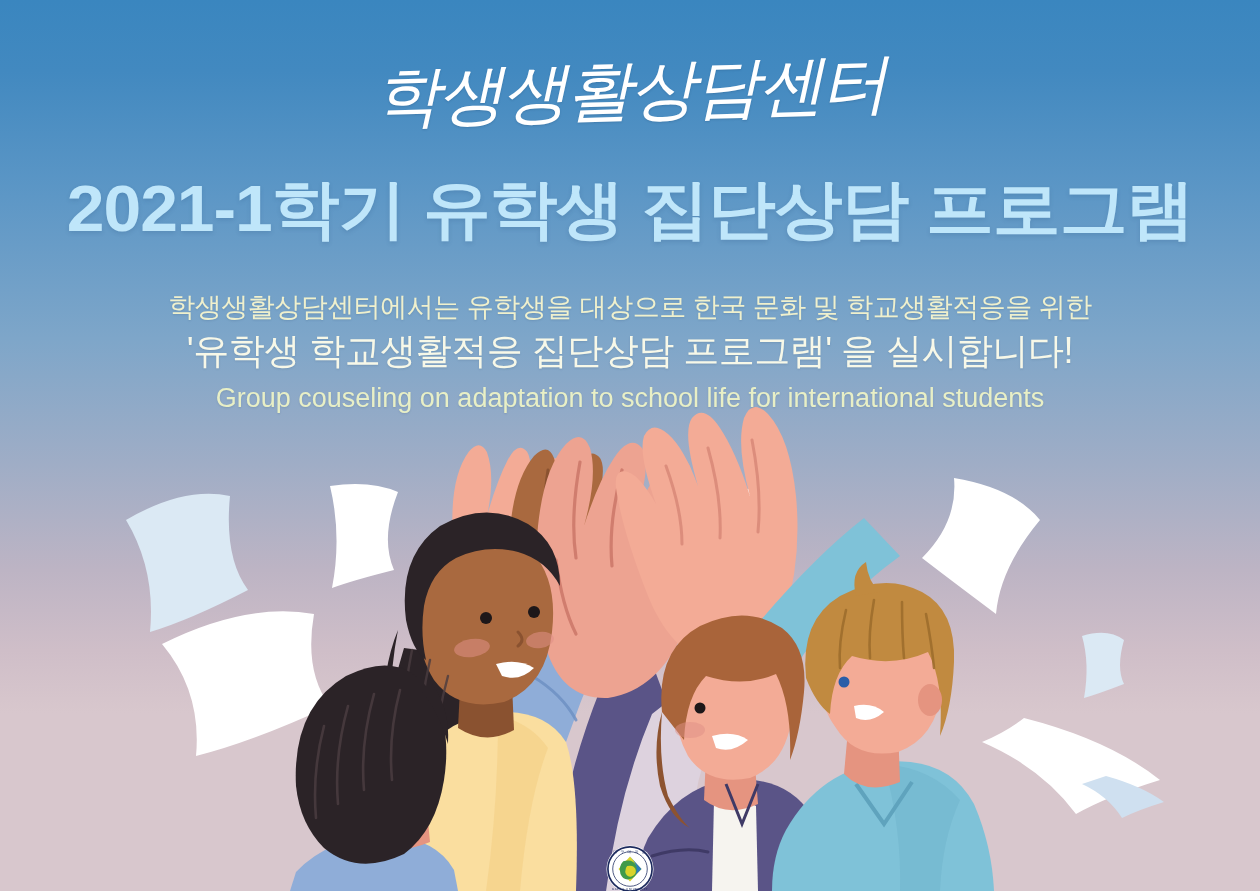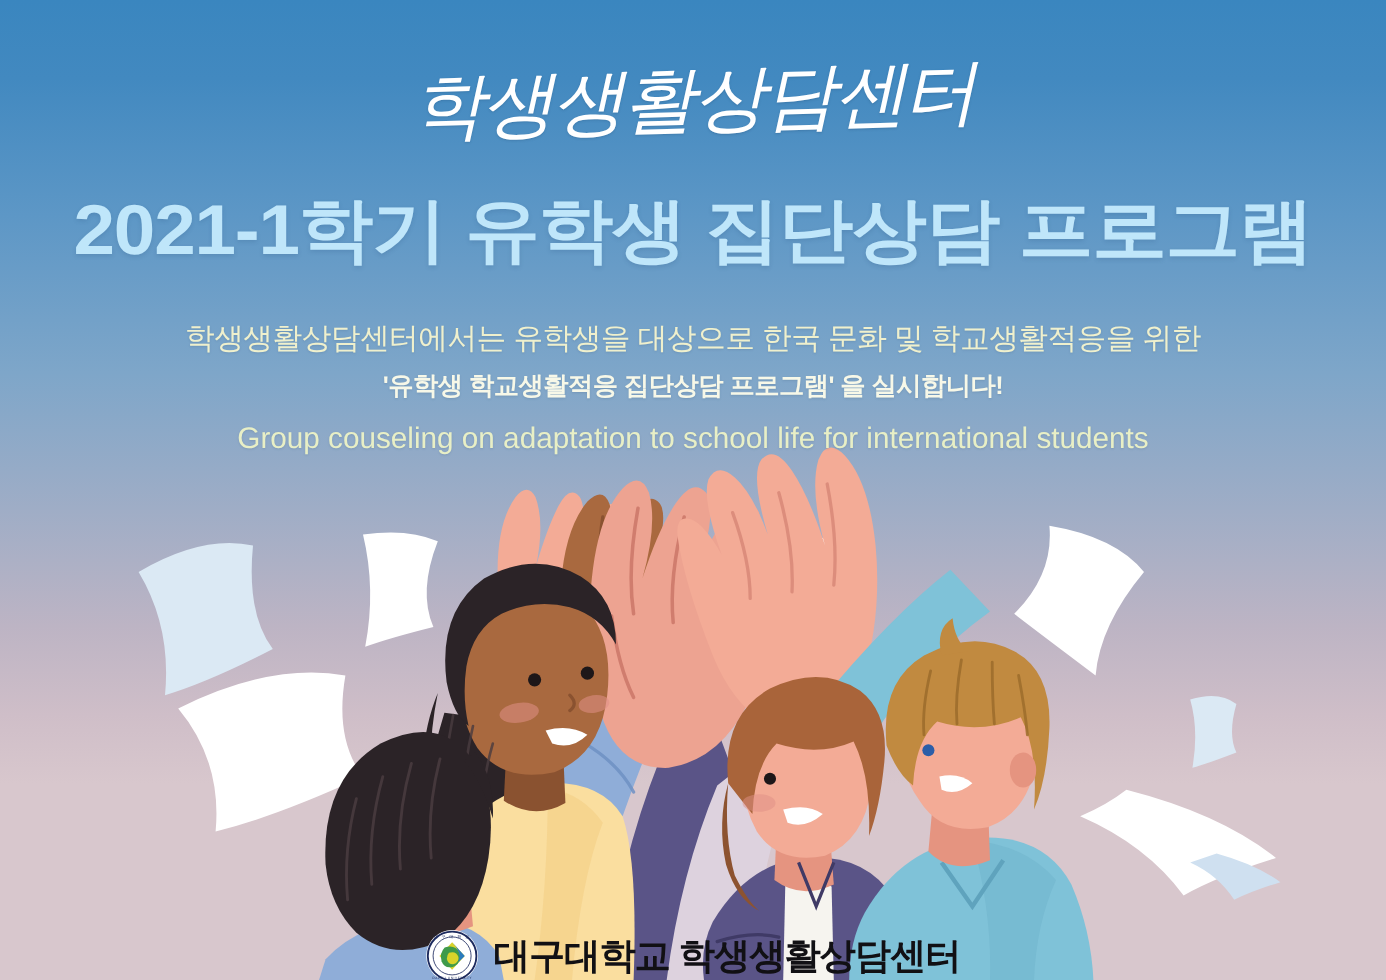--- a/index.html
+++ b/index.html
@@ -63,23 +63,23 @@
     text-align:center;
   }
   .body-line{
     font-size:27px;
     line-height:43px;
     color:#eff0cd;
     letter-spacing:-0.5px;
     text-shadow:0 1px 2px rgba(50,80,110,.18);
   }
   .body-line.strong{
-    font-weight:700;
+    font-weight:400;
     color:#f7f8e8;
-    font-size:23px;
+    font-size:36px;
   }
   .body-line.en{
     color:#e8efc6;
     font-size:27px;
     letter-spacing:0px;
     margin-top:5px;
     text-align:center;
   }
 
   
@@ -271,17 +271,16 @@
           <path d="M50 22 L76 50 L50 78 L24 50 Z" fill="#2b7bbd" opacity="0"></path>
           <path d="M50 24 L74 50 L50 76 L26 50 Z" fill="#d9d32a"></path>
           <path d="M50 24 L74 50 L50 76 Q36 62 38 48 Q40 32 50 24 Z" fill="#3f9a4a" opacity="0"></path>
           <path d="M36 34 Q56 28 64 44 Q70 60 54 70 Q36 76 30 60 Q26 44 36 34 Z" fill="#3f9a4a"></path>
           <path d="M44 44 Q58 40 62 52 Q64 62 52 66 Q42 66 40 56 Q40 48 44 44 Z" fill="#d9d32a"></path>
           <path d="M50 24 L74 50 L62 62 Q70 44 50 24 Z" fill="#2b7bbd"></path>
           <text x="50" y="17" font-size="7.5" font-family="DejaVu Sans, sans-serif" fill="#1c2a5e" text-anchor="middle" letter-spacing="2.5">대 구 대 학 교</text>
           <text x="50" y="93" font-size="6" font-family="DejaVu Sans, sans-serif" fill="#1c2a5e" text-anchor="middle" letter-spacing="1">DAEGU UNIVERSITY</text>
         </svg>
       </span>
-      <span class="footer-text">대구대학교 학생생활상담센터</span>
     </div>
 
   </div>
 </div>
 
 </body></html>

